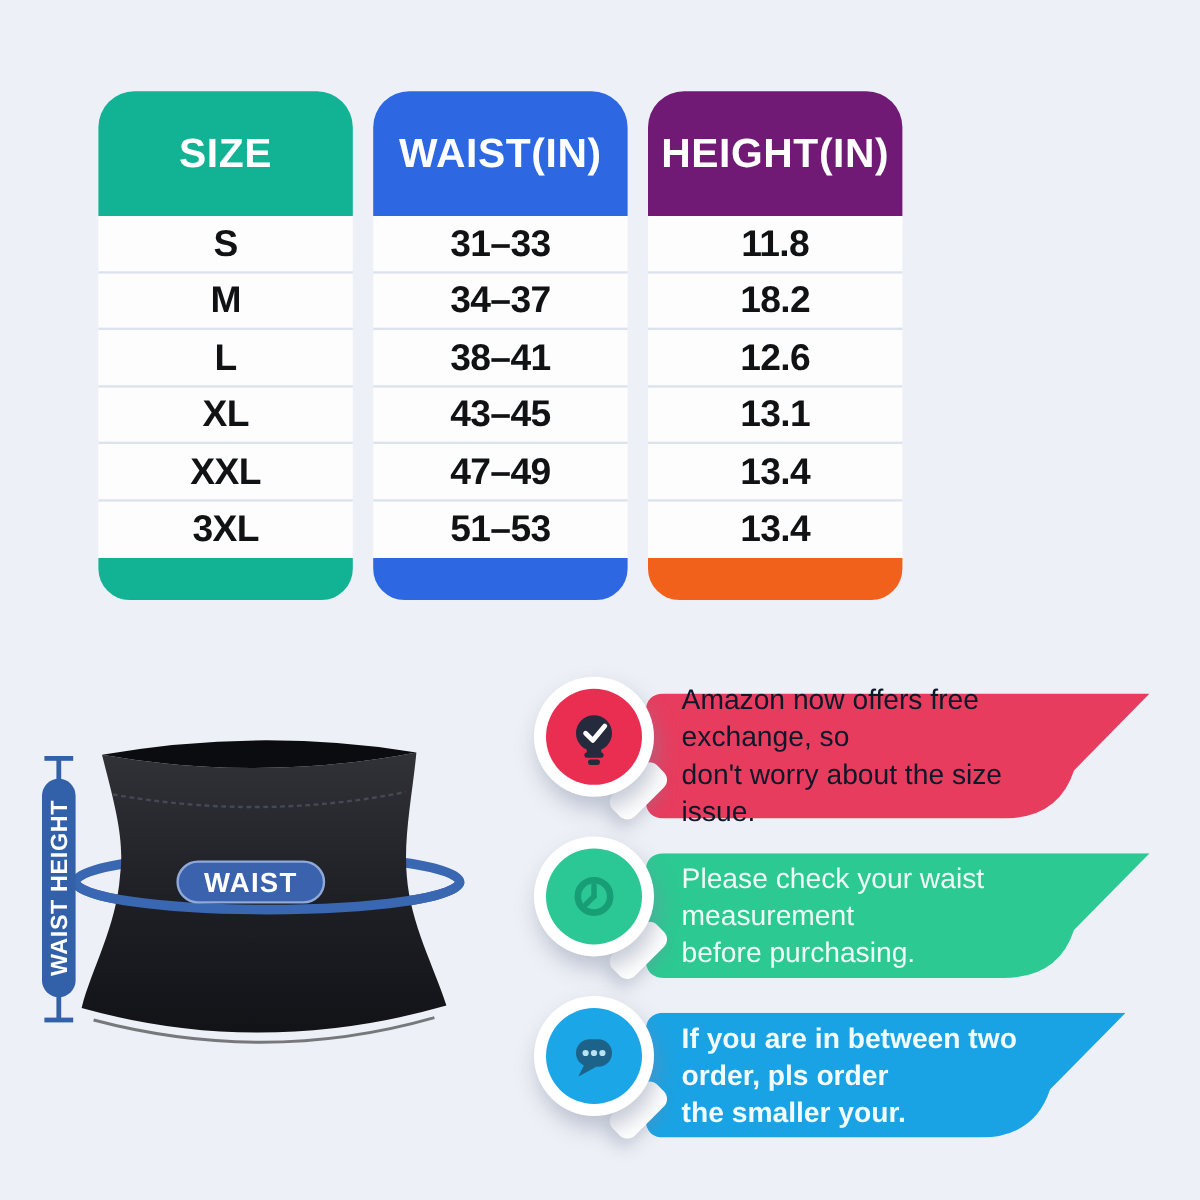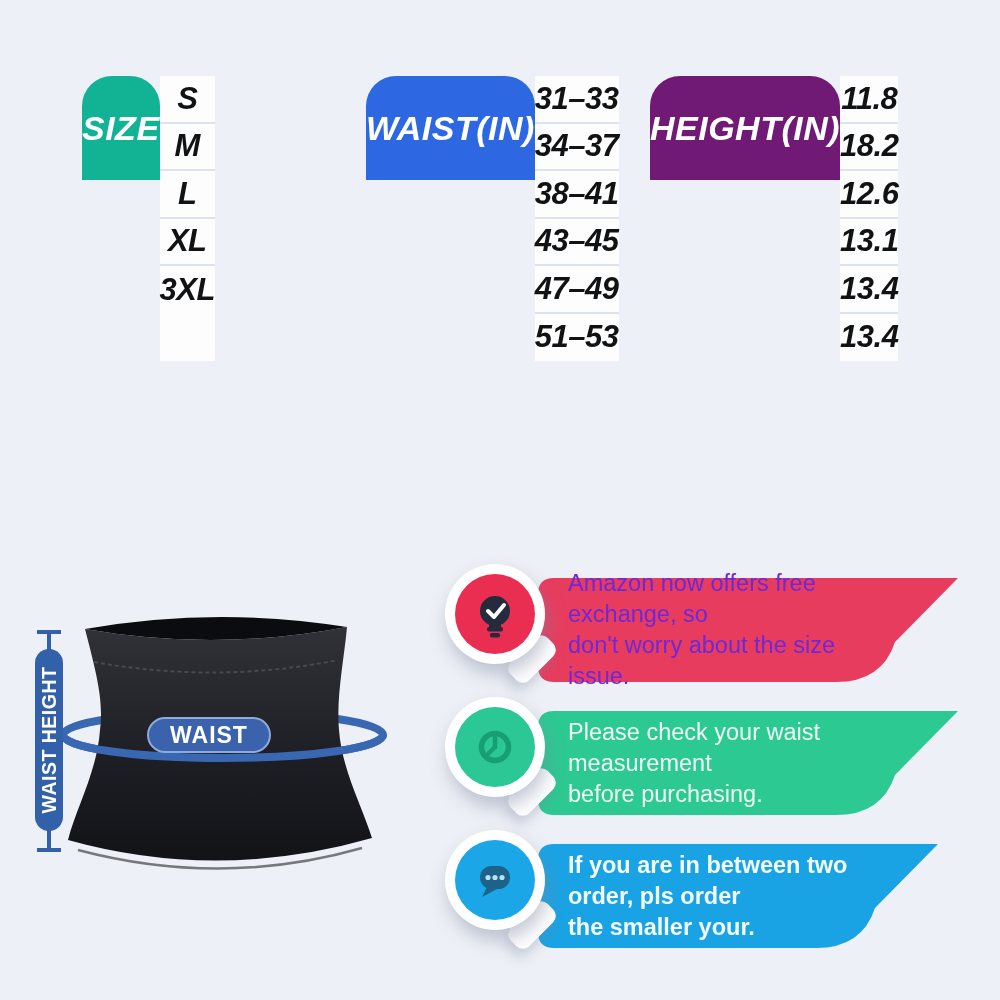--- a/index.html
+++ b/index.html
@@ -4,21 +4,21 @@
 <style>
   html,body{margin:0;padding:0;}
   .canvas{
     position:relative;width:1000px;height:1000px;overflow:hidden;
     background:#edf0f6;
     font-family:"Liberation Sans", sans-serif;
   }
 
   
   .size-table{position:absolute;left:82px;top:76px;width:835px;display:flex;gap:17px;}
-  .st-col{width:267px;display:flex;flex-direction:row;font-style:italic;}
+  .st-col{width:212px;display:flex;flex-direction:column;}
   .st-header{
     height:104px;border-radius:30px 30px 0 0;
     display:flex;align-items:center;justify-content:center;
     color:#ffffff;font-weight:bold;font-size:34px;letter-spacing:0.5px;
   }
   .st-header.size{background:#12b294;}
   .st-header.waist{background:#2d68e2;}
   .st-header.height{background:#701a75;}
   .st-cells{background:#fdfdfe;}
   .st-cell{
@@ -39,21 +39,21 @@
   .banner{position:absolute;left:538px;height:104px;}
   .banner svg{position:absolute;left:0;top:0;}
   .banner-text{
     position:absolute;left:0;top:0;right:60px;bottom:0;
     display:flex;flex-direction:column;justify-content:center;
     padding-left:30px;font-size:23.5px;line-height:31px;
   }
   .banner-red  {top:578px;width:420px;}
   .banner-green{top:711px;width:420px;}
   .banner-blue {top:844px;width:400px;}
-  .banner-red  .banner-text{color:#6d28d9;}
+  .banner-red  .banner-text{color:#0f172a;}
   .banner-green .banner-text{color:#effbf6;}
   .banner-blue  .banner-text{color:#f2fbfe;font-weight:bold;}
 
   .bubble-circle{
     position:absolute;width:100px;height:100px;border-radius:50%;
     background:#ffffff;box-shadow:3px 10px 18px rgba(125,135,160,.45);
   }
   .bubble-handle{
     position:absolute;width:26px;height:52px;background:#ffffff;border-radius:9px;
     transform:rotate(45deg);box-shadow:4px 8px 12px rgba(125,135,160,.30);
@@ -79,20 +79,21 @@
 
   <div class="size-table">
 
     <div class="st-col">
       <div class="st-header size">SIZE</div>
       <div class="st-cells">
         <div class="st-cell">S</div>
         <div class="st-cell">M</div>
         <div class="st-cell">L</div>
         <div class="st-cell">XL</div>
+        <div class="st-cell">XXL</div>
         <div class="st-cell">3XL</div>
       </div>
       <div class="st-footer size"></div>
     </div>
 
     <div class="st-col">
       <div class="st-header waist">WAIST(IN)</div>
       <div class="st-cells">
         <div class="st-cell">31–33</div>
         <div class="st-cell">34–37</div>

